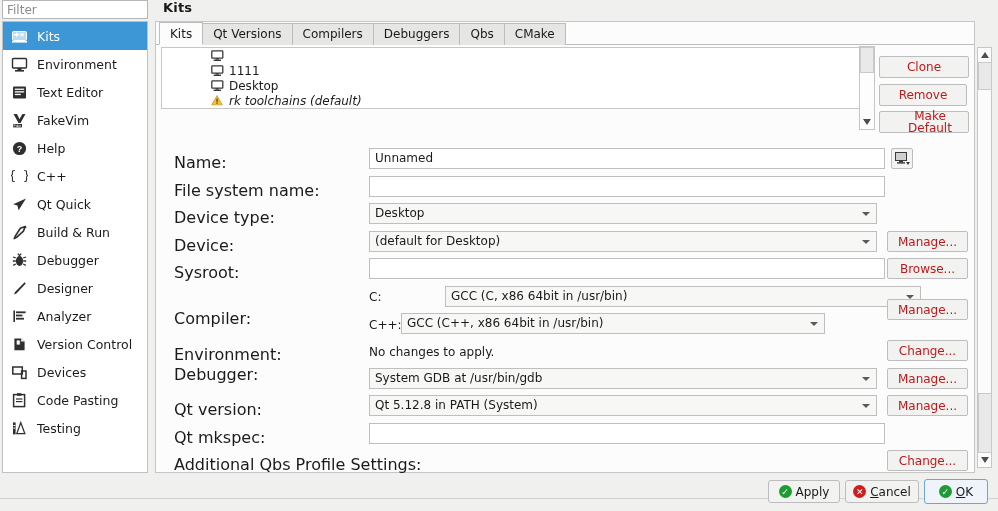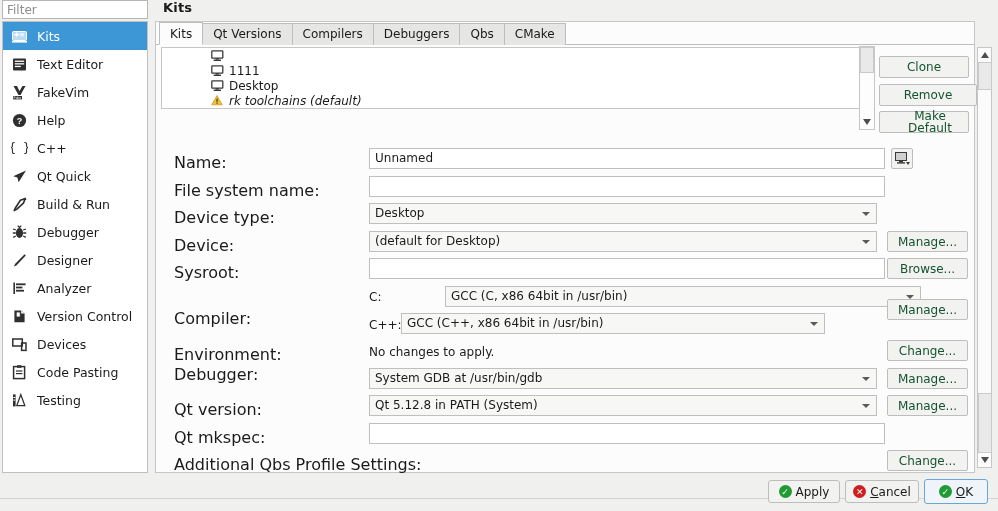--- a/index.html
+++ b/index.html
@@ -94,21 +94,21 @@
     background: #fdfdfd; border: 1px solid #c6c6c6; box-sizing: border-box;
   }
   .sb-thumb { position: absolute; left: 0; width: 14px; background: #e9e9e9;
               border: 1px solid #c9c9c9; box-sizing: border-box; }
   .sb-arrow { position: absolute; left: 0; width: 14px; height: 14px;
               display:flex; align-items:center; justify-content:center; }
 
   
   .btn {
     border: 1px solid #bdbdbd; background: #f2f2f0;
-    font-family: inherit; font-size: 12px; color: #14532d;
+    font-family: inherit; font-size: 12px; color: #b91c1c;
     box-sizing: border-box; cursor: default; text-align: center;
     border-radius: 2px; padding: 0; line-height: 1;
     display: flex; align-items: center; justify-content: center;
   }
   .btn.abs { position: absolute; }
   .flabel { position: absolute; font-size: 16px; white-space: nowrap; }
   .field {
     position: absolute; box-sizing: border-box; height: 21px;
     border: 1px solid #bfbfbf; background: #ffffff;
     font-size: 12px; line-height: 19px; padding-left: 5px;
@@ -158,20 +158,30 @@
           <svg width="17" height="17" viewBox="0 0 17 17">
             <rect x="1.5" y="3.5" width="14" height="9" rx="1" fill="#bcdcf5" stroke="#ffffff"></rect>
             <rect x="3" y="6" width="5" height="1.4" fill="#ffffff"></rect>
             <rect x="5" y="4.6" width="1.4" height="4" fill="#ffffff"></rect>
             <rect x="9.5" y="5" width="1.2" height="3.4" fill="#ffffff"></rect>
             <rect x="11.4" y="5" width="1.2" height="3.4" fill="#ffffff"></rect>
             <rect x="1" y="13" width="15" height="1.6" fill="#ffffff"></rect>
           </svg>
         </span>
         <span class="side-label">Kits</span>
+      </div>
+      <div class="side-item">
+        <span class="side-ico">
+          <svg width="17" height="17" viewBox="0 0 17 17">
+            <rect x="1.5" y="2.5" width="14" height="9.5" rx="1" fill="none" stroke="#2f2f2f" stroke-width="1.4"></rect>
+            <rect x="6.5" y="12" width="4" height="2" fill="#2f2f2f"></rect>
+            <rect x="4" y="14" width="9" height="1.6" fill="#2f2f2f"></rect>
+          </svg>
+        </span>
+        <span class="side-label">Environment</span>
       </div>
       <div class="side-item">
         <span class="side-ico">
           <svg width="17" height="17" viewBox="0 0 17 17">
             <rect x="2" y="2.5" width="13" height="12" rx="1" fill="#2f2f2f"></rect>
             <rect x="3.8" y="4.6" width="9.4" height="1.3" fill="#ffffff"></rect>
             <rect x="3.8" y="7.2" width="9.4" height="1.3" fill="#ffffff"></rect>
             <rect x="3.8" y="9.8" width="6" height="1.3" fill="#ffffff"></rect>
           </svg>
         </span>
@@ -426,21 +436,21 @@
       <div class="flabel" style="left:18px; top:406px;">Qt mkspec:</div>
       <div class="field" style="left:213px; top:401px; width:516px;"></div>
 
       <div class="flabel" style="left:18px; top:433px;">Additional Qbs Profile Settings:</div>
       <div class="btn abs" style="left:731px; top:428px; width:81px; height:21px;">Change...</div>
     </div>
   </div>
 
   <div>
     <div class="btn abs" style="left:879px; top:56px; width:90px; height:22px;">Clone</div>
-    <div class="btn abs" style="left:879px; top:84px; width:98px; height:22px;">Remove</div>
+    <div class="btn abs" style="left:879px; top:84px; width:88px; height:22px;">Remove</div>
     <div class="btn abs" style="left:879px; top:111px; width:90px; height:22px;padding-left:12px;">Make Default</div>
   </div>
 
   <div class="list-sb">
     <div class="sb-thumb" style="top:0px; height:26px;"></div>
     <div class="sb-arrow" style="bottom:0px;">
       <svg width="8" height="6" viewBox="0 0 8 6">
           <path d="M0 0 L8 0 L4 6 Z" fill="#4d4d4d"></path>
         </svg>
     </div>

